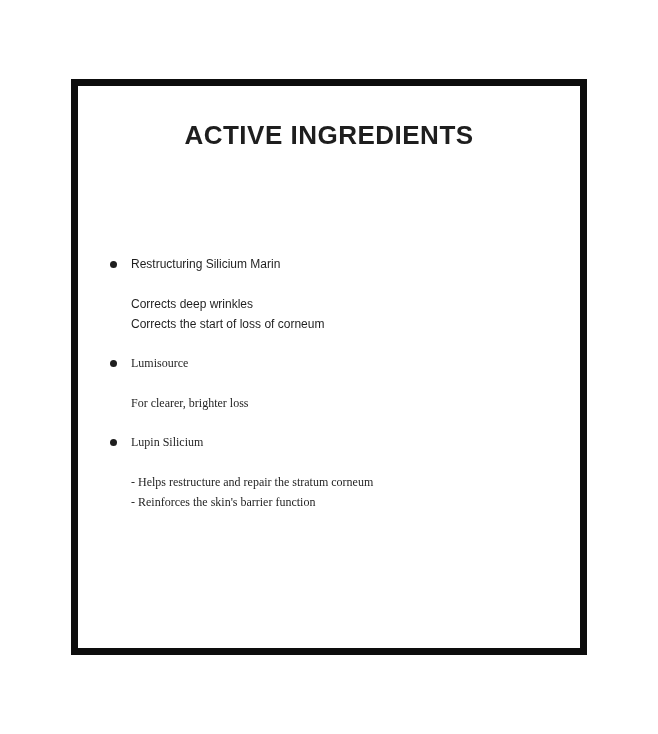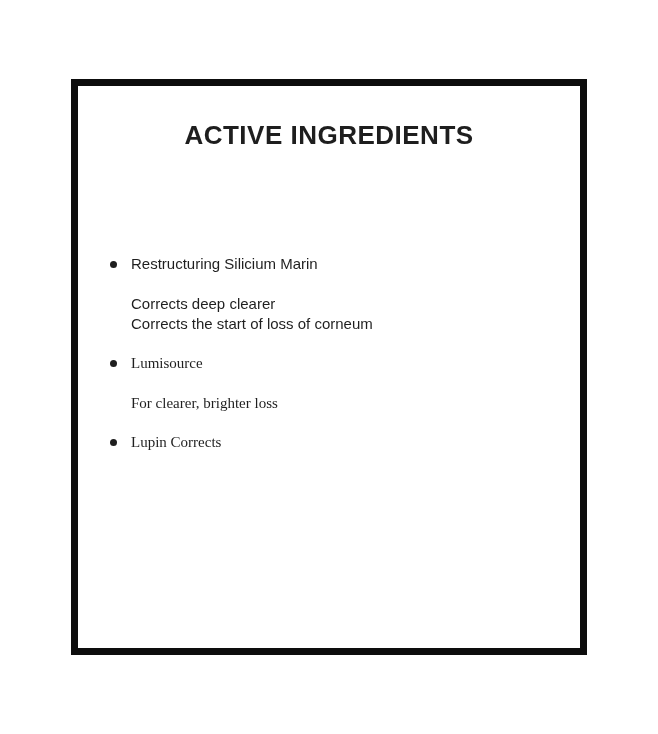--- a/index.html
+++ b/index.html
@@ -28,21 +28,21 @@
     font-size: 26px;
     line-height: 32px;
     font-weight: 700;
     letter-spacing: 0.5px;
     color: #1e1e1e;
   }
   .ingredient-list {
     margin-top: 103px;
     padding-left: 32px;
     padding-right: 18px;
-    font-size: 15px;
+    font-size: 12px;
     line-height: 20px;
   }
   .section + .section {
     margin-top: 19px;
     font-family: Liberation Serif, serif;
   }
   .heading-row {
     display: flex;
     align-items: flex-start;
   }
@@ -74,36 +74,40 @@
   <h1 class="title">ACTIVE INGREDIENTS</h1>
 
   <div class="ingredient-list">
 
     <div class="section">
       <div class="heading-row">
         <span class="bullet"></span>
         <span class="heading">Restructuring Silicium Marin</span>
       </div>
       <div class="details">
-        <div class="detail-line">Corrects deep clearer</div>
+        <div class="detail-line">Corrects deep wrinkles</div>
         <div class="detail-line">Corrects the start of loss of corneum</div>
       </div>
     </div>
 
     <div class="section">
       <div class="heading-row">
         <span class="bullet"></span>
         <span class="heading">Lumisource</span>
       </div>
       <div class="details">
         <div class="detail-line">For clearer, brighter loss</div>
       </div>
     </div>
 
     <div class="section">
       <div class="heading-row">
         <span class="bullet"></span>
-        <span class="heading">Lupin Corrects</span>
+        <span class="heading">Lupin Silicium</span>
+      </div>
+      <div class="details">
+        <div class="detail-line">- Helps restructure and repair the stratum corneum</div>
+        <div class="detail-line">- Reinforces the skin's barrier function</div>
       </div>
     </div>
 
   </div>
 </div>
 
 </body></html>

